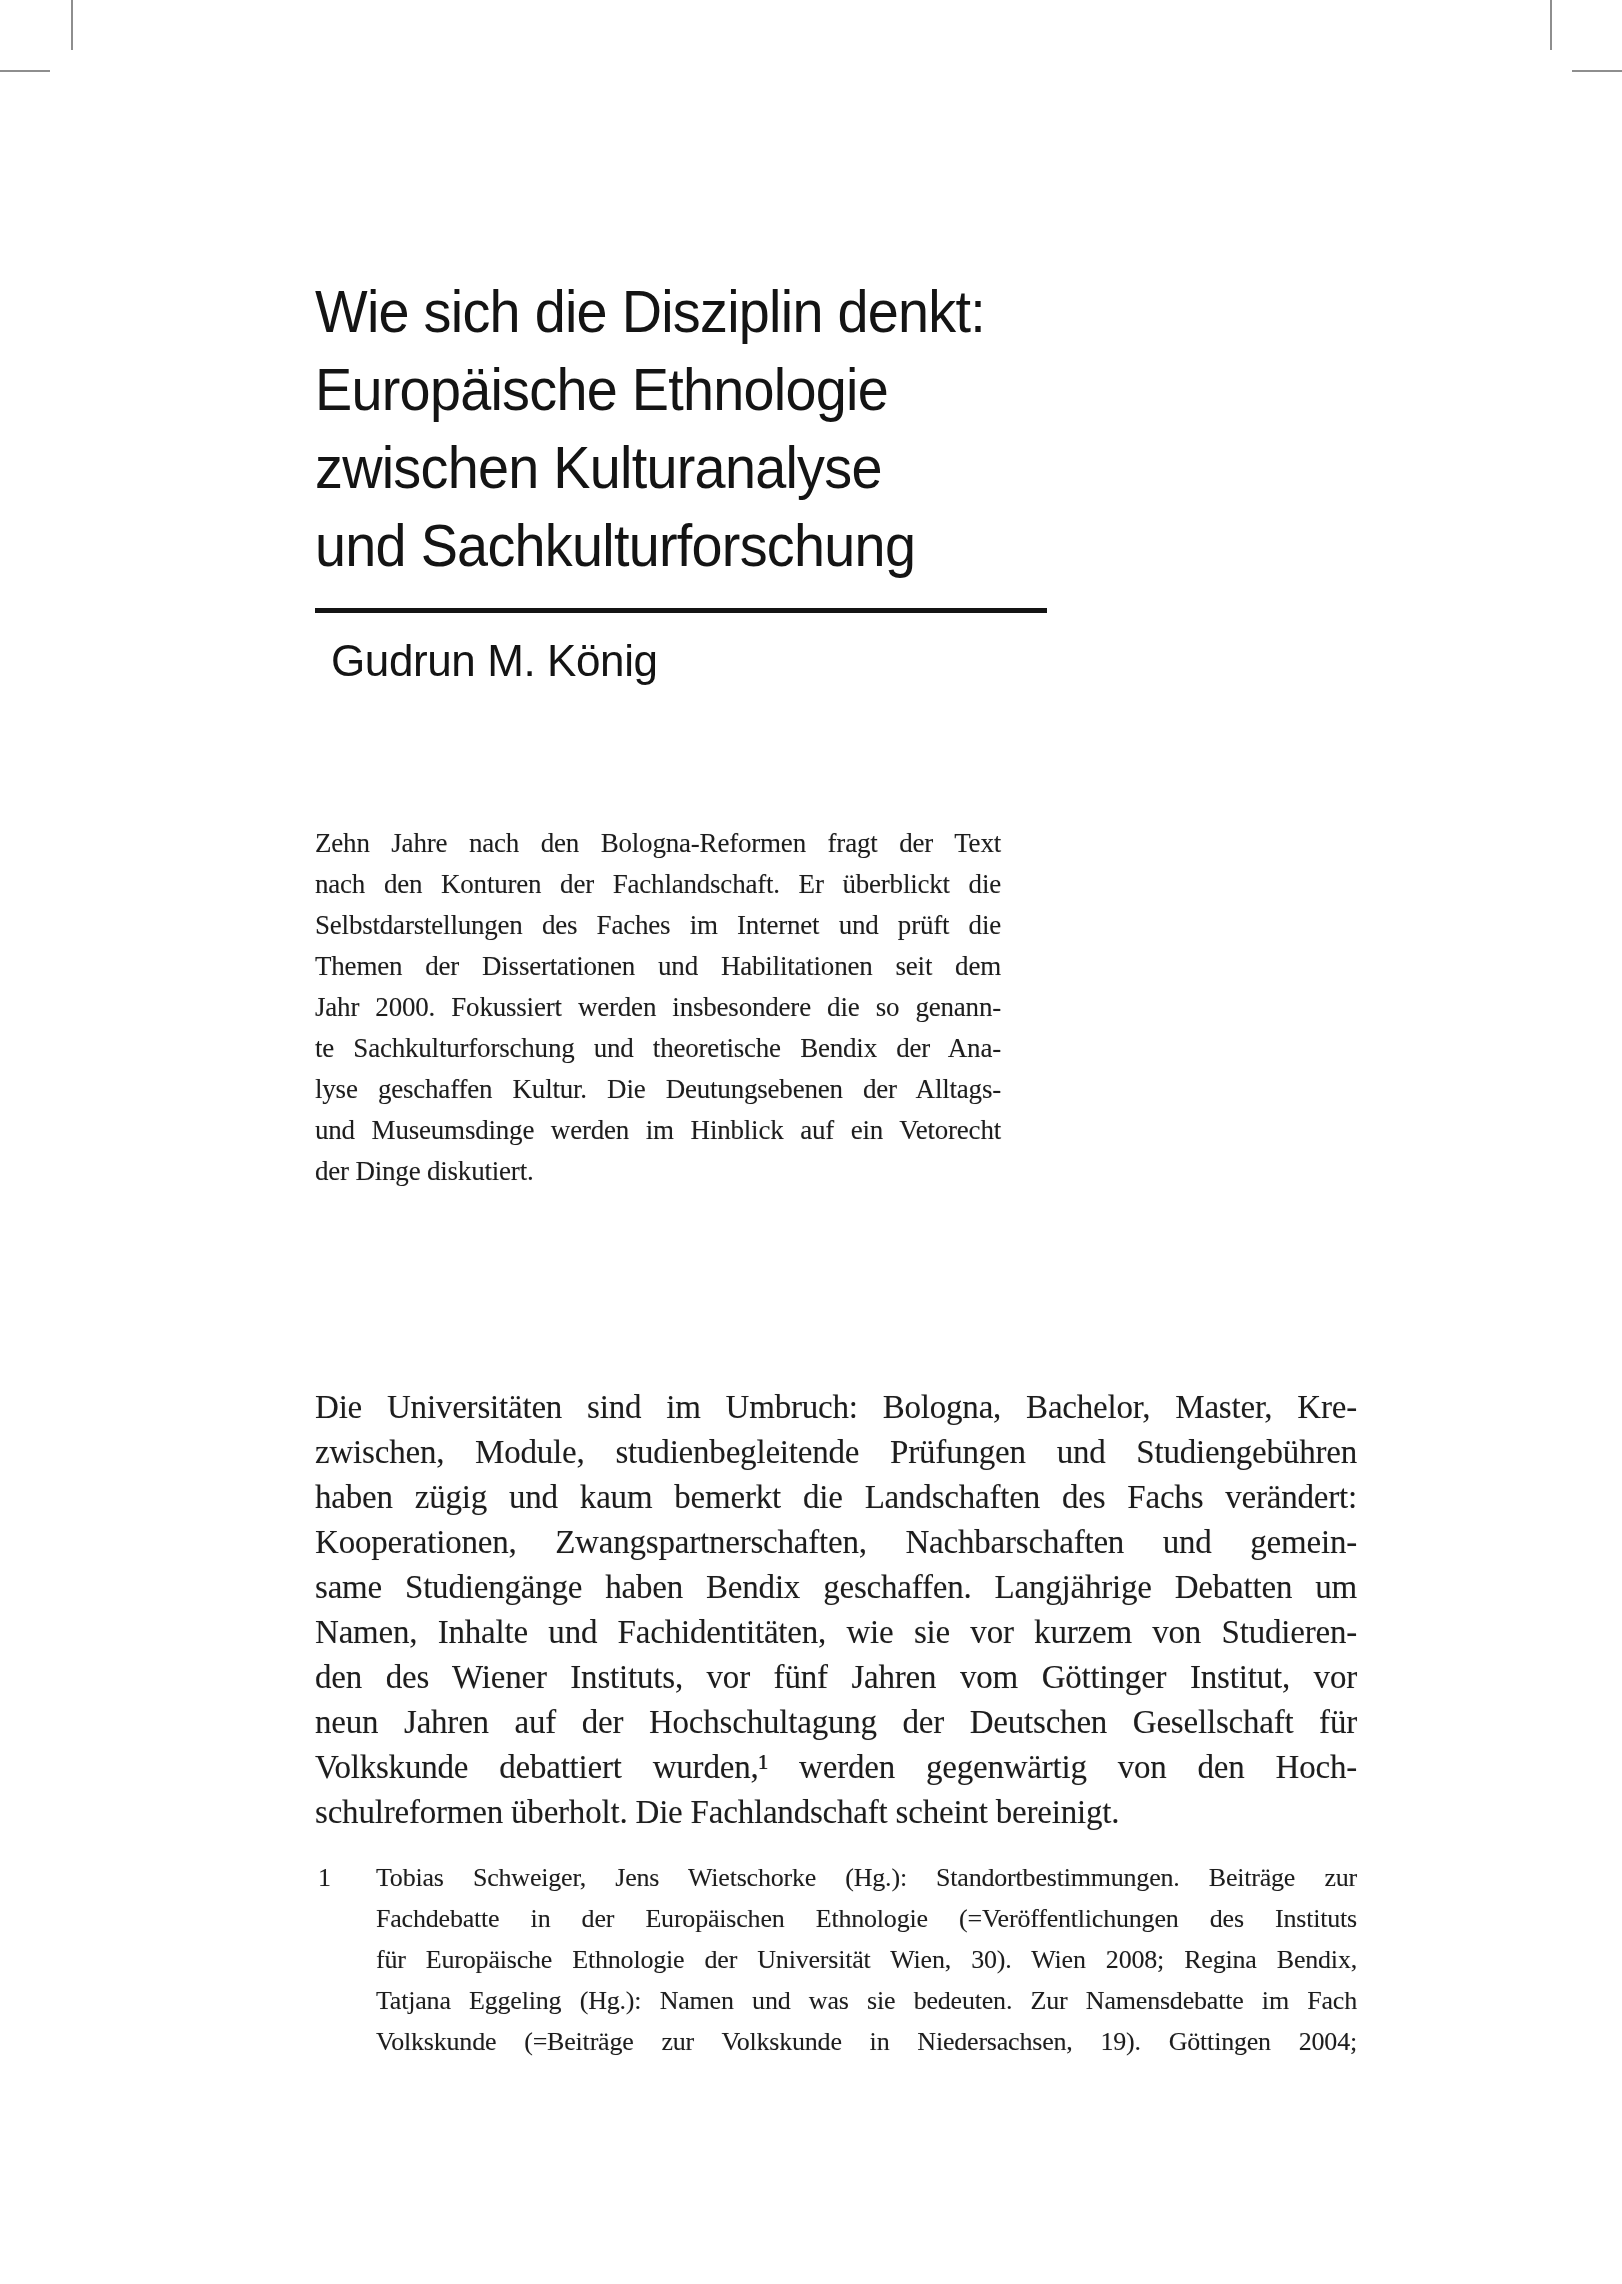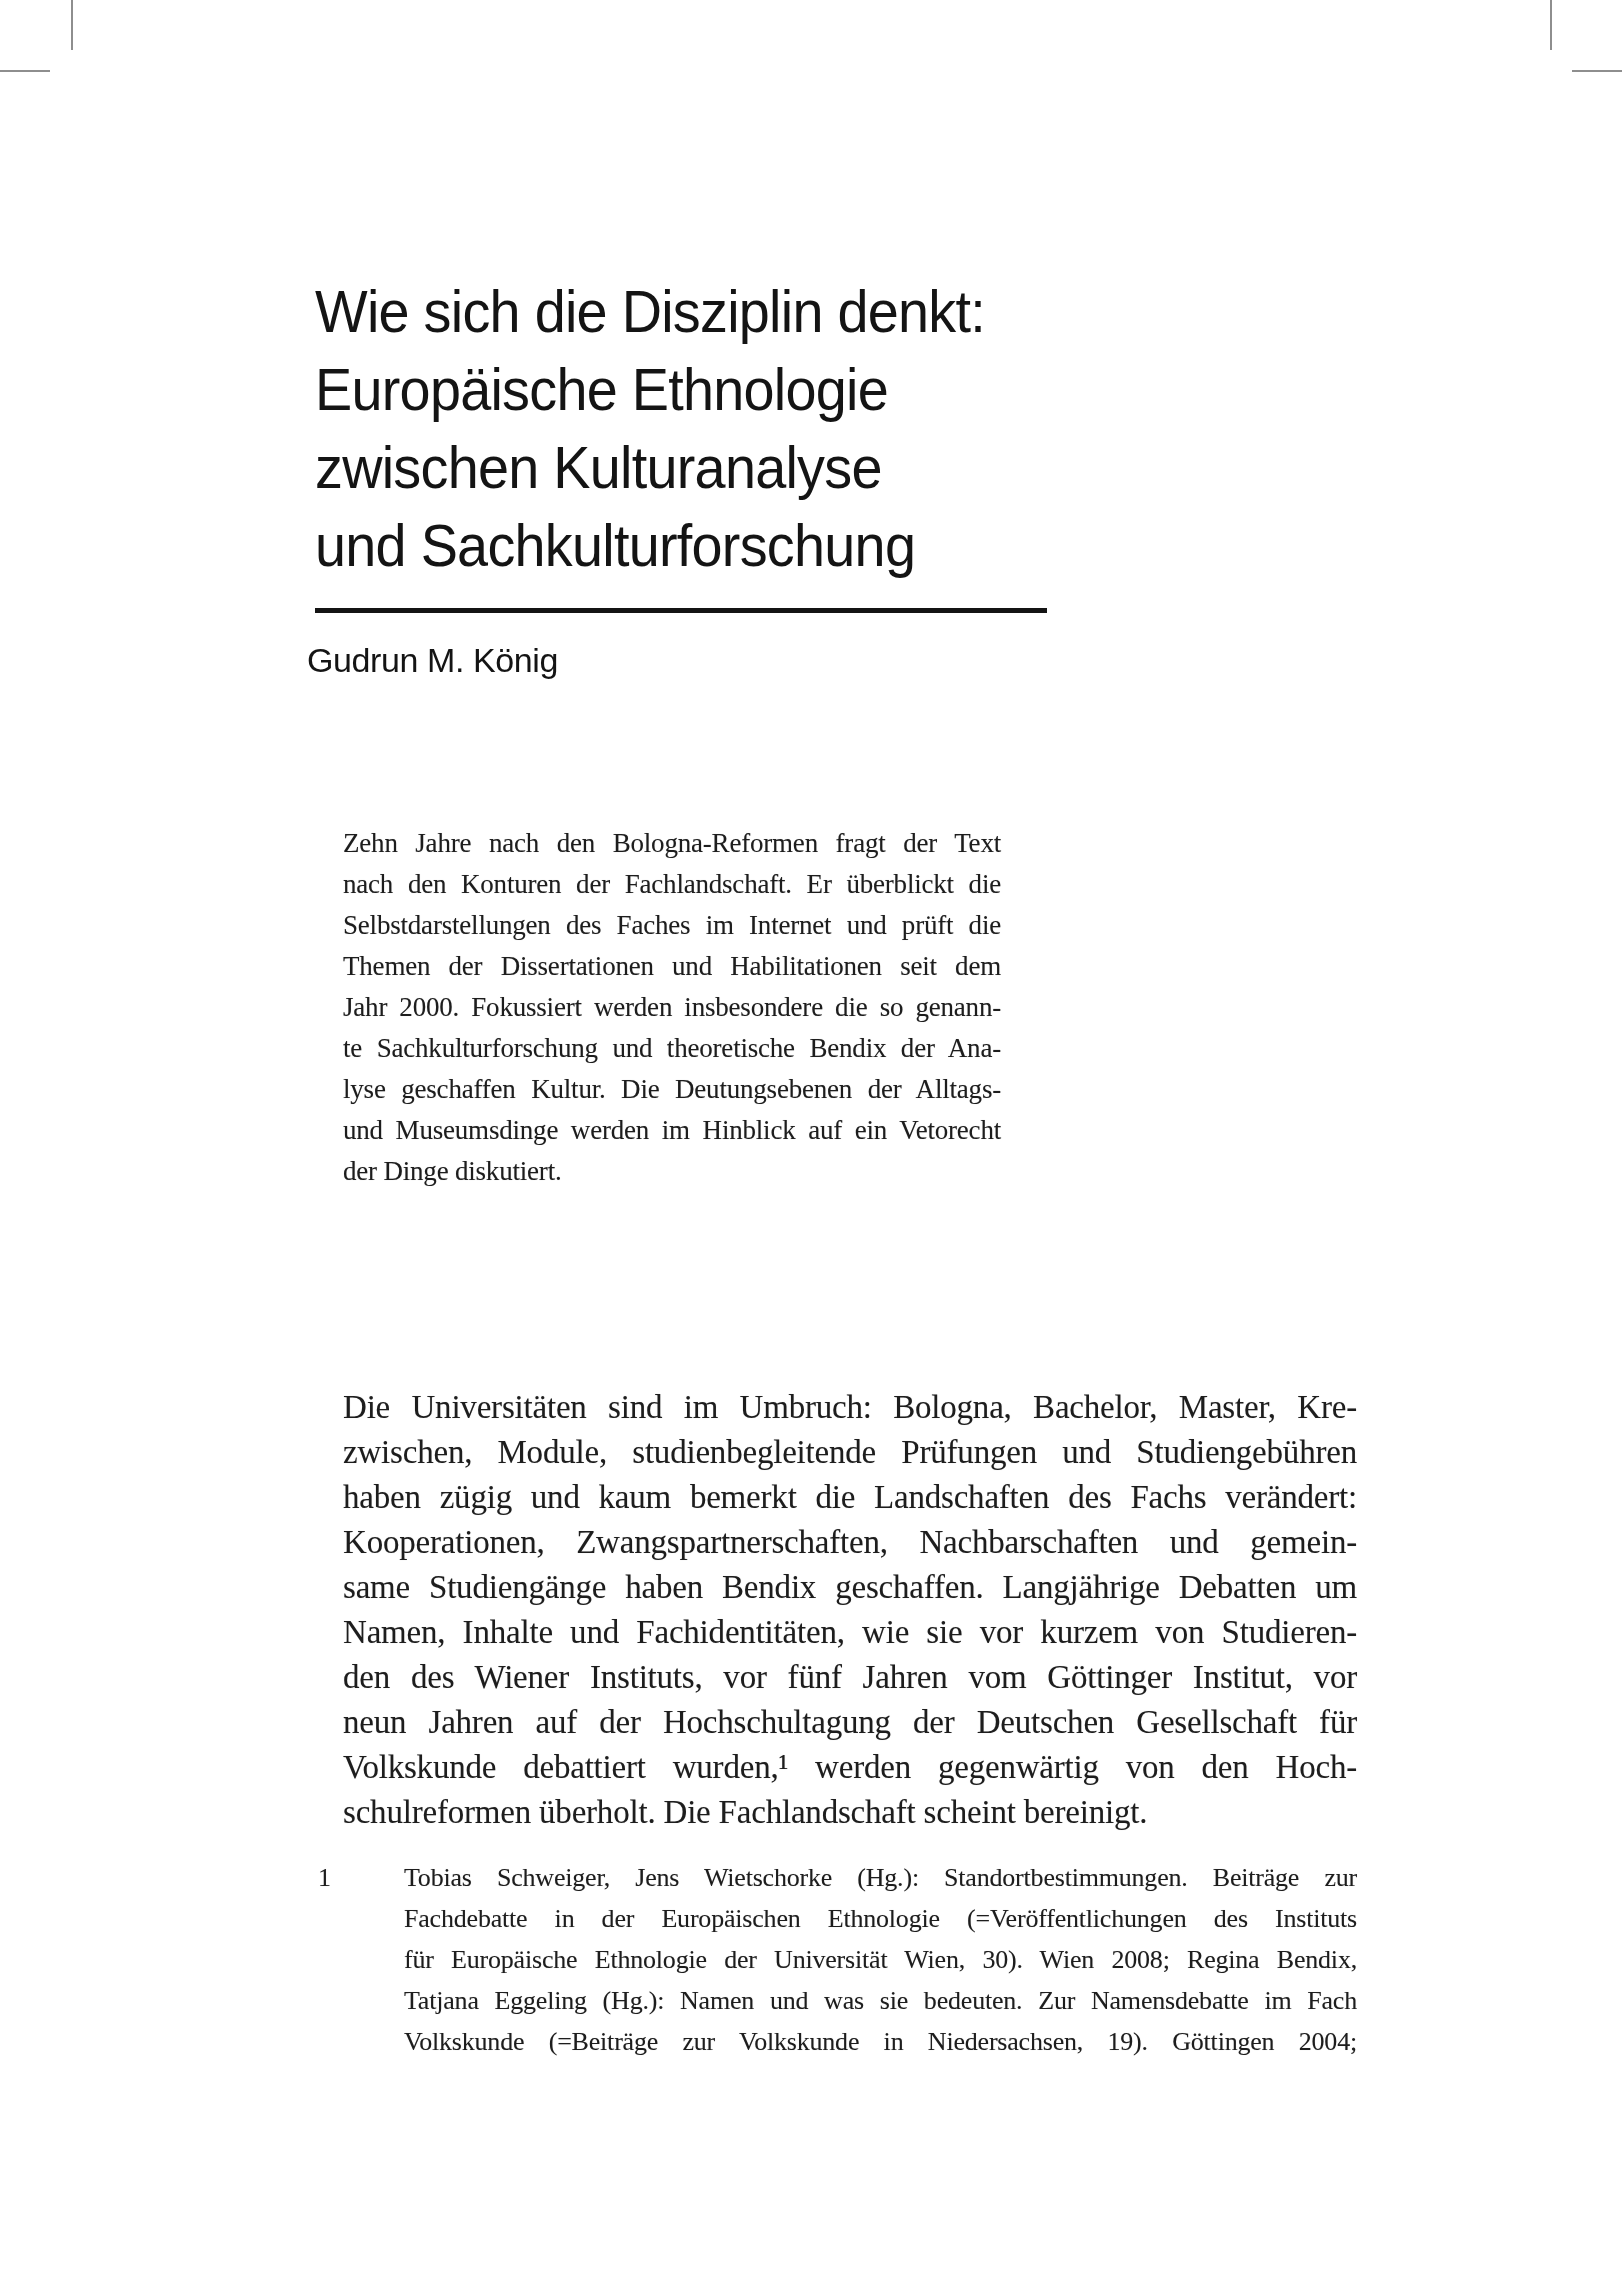--- a/index.html
+++ b/index.html
@@ -54,36 +54,35 @@
     position: absolute;
     left: 315px;
     top: 608px;
     width: 732px;
     height: 4.9px;
     background: var(--title-ink);
   }
 
   .author {
     position: absolute;
-    left: 307px;
+    left: 331px;
     top: 641px;
     font-family: "Liberation Sans", sans-serif;
-    font-size: 34px;
+    font-size: 44px;
     line-height: 39px;
     letter-spacing: -0.4px;
     color: var(--title-ink);
     white-space: nowrap;
   }
 
   
   .text-line {
     text-align: justify;
     text-align-last: justify;
     text-shadow: 0 0 0.8px rgba(20,20,20,0.25);
-    margin-left: 28px;
   }
   .justified-block .text-line:last-child { text-align-last: left; }
   .justified-block.justify-all .text-line:last-child { text-align-last: justify; }
 
   .abstract {
     position: absolute;
     left: 315px;
     top: 823px;
     width: 686px;
     font-size: 27px;

